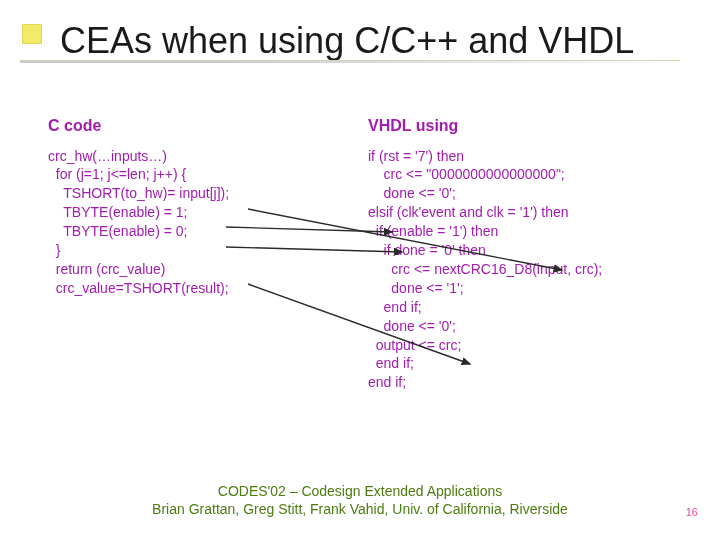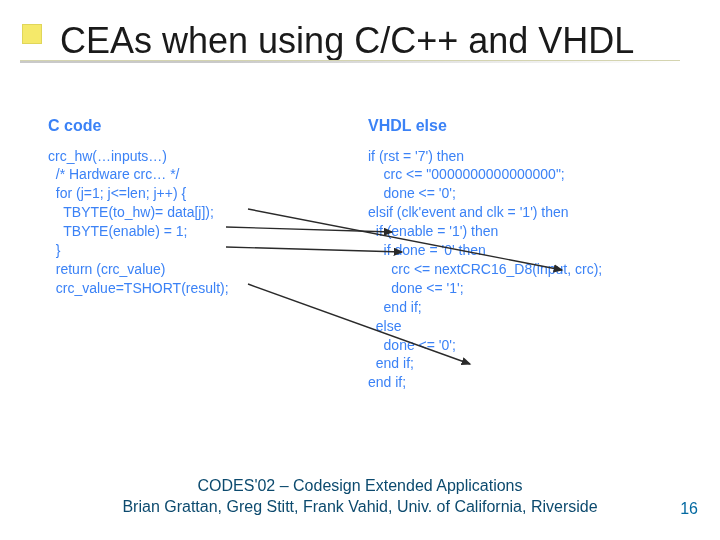--- a/index.html
+++ b/index.html
@@ -37,88 +37,88 @@
     width: 660px;
     height: 2px;
     background: linear-gradient(to right, #c9c9c9 0%, #c9c9c9 30%, transparent 100%);
     border-top: 1px solid #d4d4b0;
   }
   .code-col {
     position: absolute;
     top: 115px;
     font-size: 14px;
     line-height: 1.35;
-    color: #3b82f6;
+    color: #a21caf;
   }
   .left-col { left: 48px; width: 280px; }
   .right-col { left: 368px; width: 330px; }
   .col-head {
     font-weight: bold;
     margin-bottom: 10px;
     font-size: 16px;
   }
   .code-line { white-space: pre; }
   .footer {
     position: absolute;
     bottom: 22px;
     left: 0;
     width: 720px;
     text-align: center;
-    font-size: 16px;
-    color: #0c4a6e;
+    font-size: 14px;
+    color: #4d7c0f;
     line-height: 1.3;
   }
   .pagenum {
     position: absolute;
     right: 22px;
     bottom: 22px;
-    font-size: 16px;
-    color: #0369a1;
+    font-size: 11px;
+    color: #ec4899;
   }
   svg.arrow-layer {
     position: absolute;
     left: 0;
     top: 0;
     width: 720px;
     height: 540px;
     pointer-events: none;
   }
 </style>
 </head>
 <body>
 
 <div class="accent-box"></div>
 <div class="title">CEAs when using C/C++ and VHDL</div>
 <div class="title-underline"></div>
 
 <div class="code-col left-col">
   <div class="col-head">C code</div>
   <div class="code-line">crc_hw(…inputs…)</div>
-  <div class="code-line">  /* Hardware crc… */</div>
   <div class="code-line">  for (j=1; j&lt;=len; j++) {</div>
-  <div class="code-line">    TBYTE(to_hw)= data[j]);</div>
+  <div class="code-line">    TSHORT(to_hw)= input[j]);</div>
   <div class="code-line">    TBYTE(enable) = 1;</div>
+  <div class="code-line">    TBYTE(enable) = 0;</div>
   <div class="code-line">  }</div>
   <div class="code-line">  return (crc_value)</div>
   <div class="code-line">  crc_value=TSHORT(result);</div>
 </div>
 
 <div class="code-col right-col">
-  <div class="col-head">VHDL else</div>
+  <div class="col-head">VHDL using</div>
   <div class="code-line">if (rst = '7') then</div>
   <div class="code-line">    crc &lt;= "0000000000000000";</div>
   <div class="code-line">    done &lt;= '0';</div>
   <div class="code-line">elsif (clk'event and clk = '1') then</div>
   <div class="code-line">  if (enable = '1') then</div>
   <div class="code-line">    if done = '0' then</div>
   <div class="code-line">      crc &lt;= nextCRC16_D8(input, crc);</div>
   <div class="code-line">      done &lt;= '1';</div>
   <div class="code-line">    end if;</div>
-  <div class="code-line">  else</div>
   <div class="code-line">    done &lt;= '0';</div>
+  <div class="code-line">  output &lt;= crc;</div>
   <div class="code-line">  end if;</div>
   <div class="code-line">end if;</div>
 </div>
 
 <svg class="arrow-layer">
   <defs>
     <marker id="ah" markerWidth="8" markerHeight="8" refX="6" refY="3" orient="auto">
       <path d="M0,0 L7,3 L0,6 Z" fill="#2a2a2a"></path>
     </marker>
   </defs>

